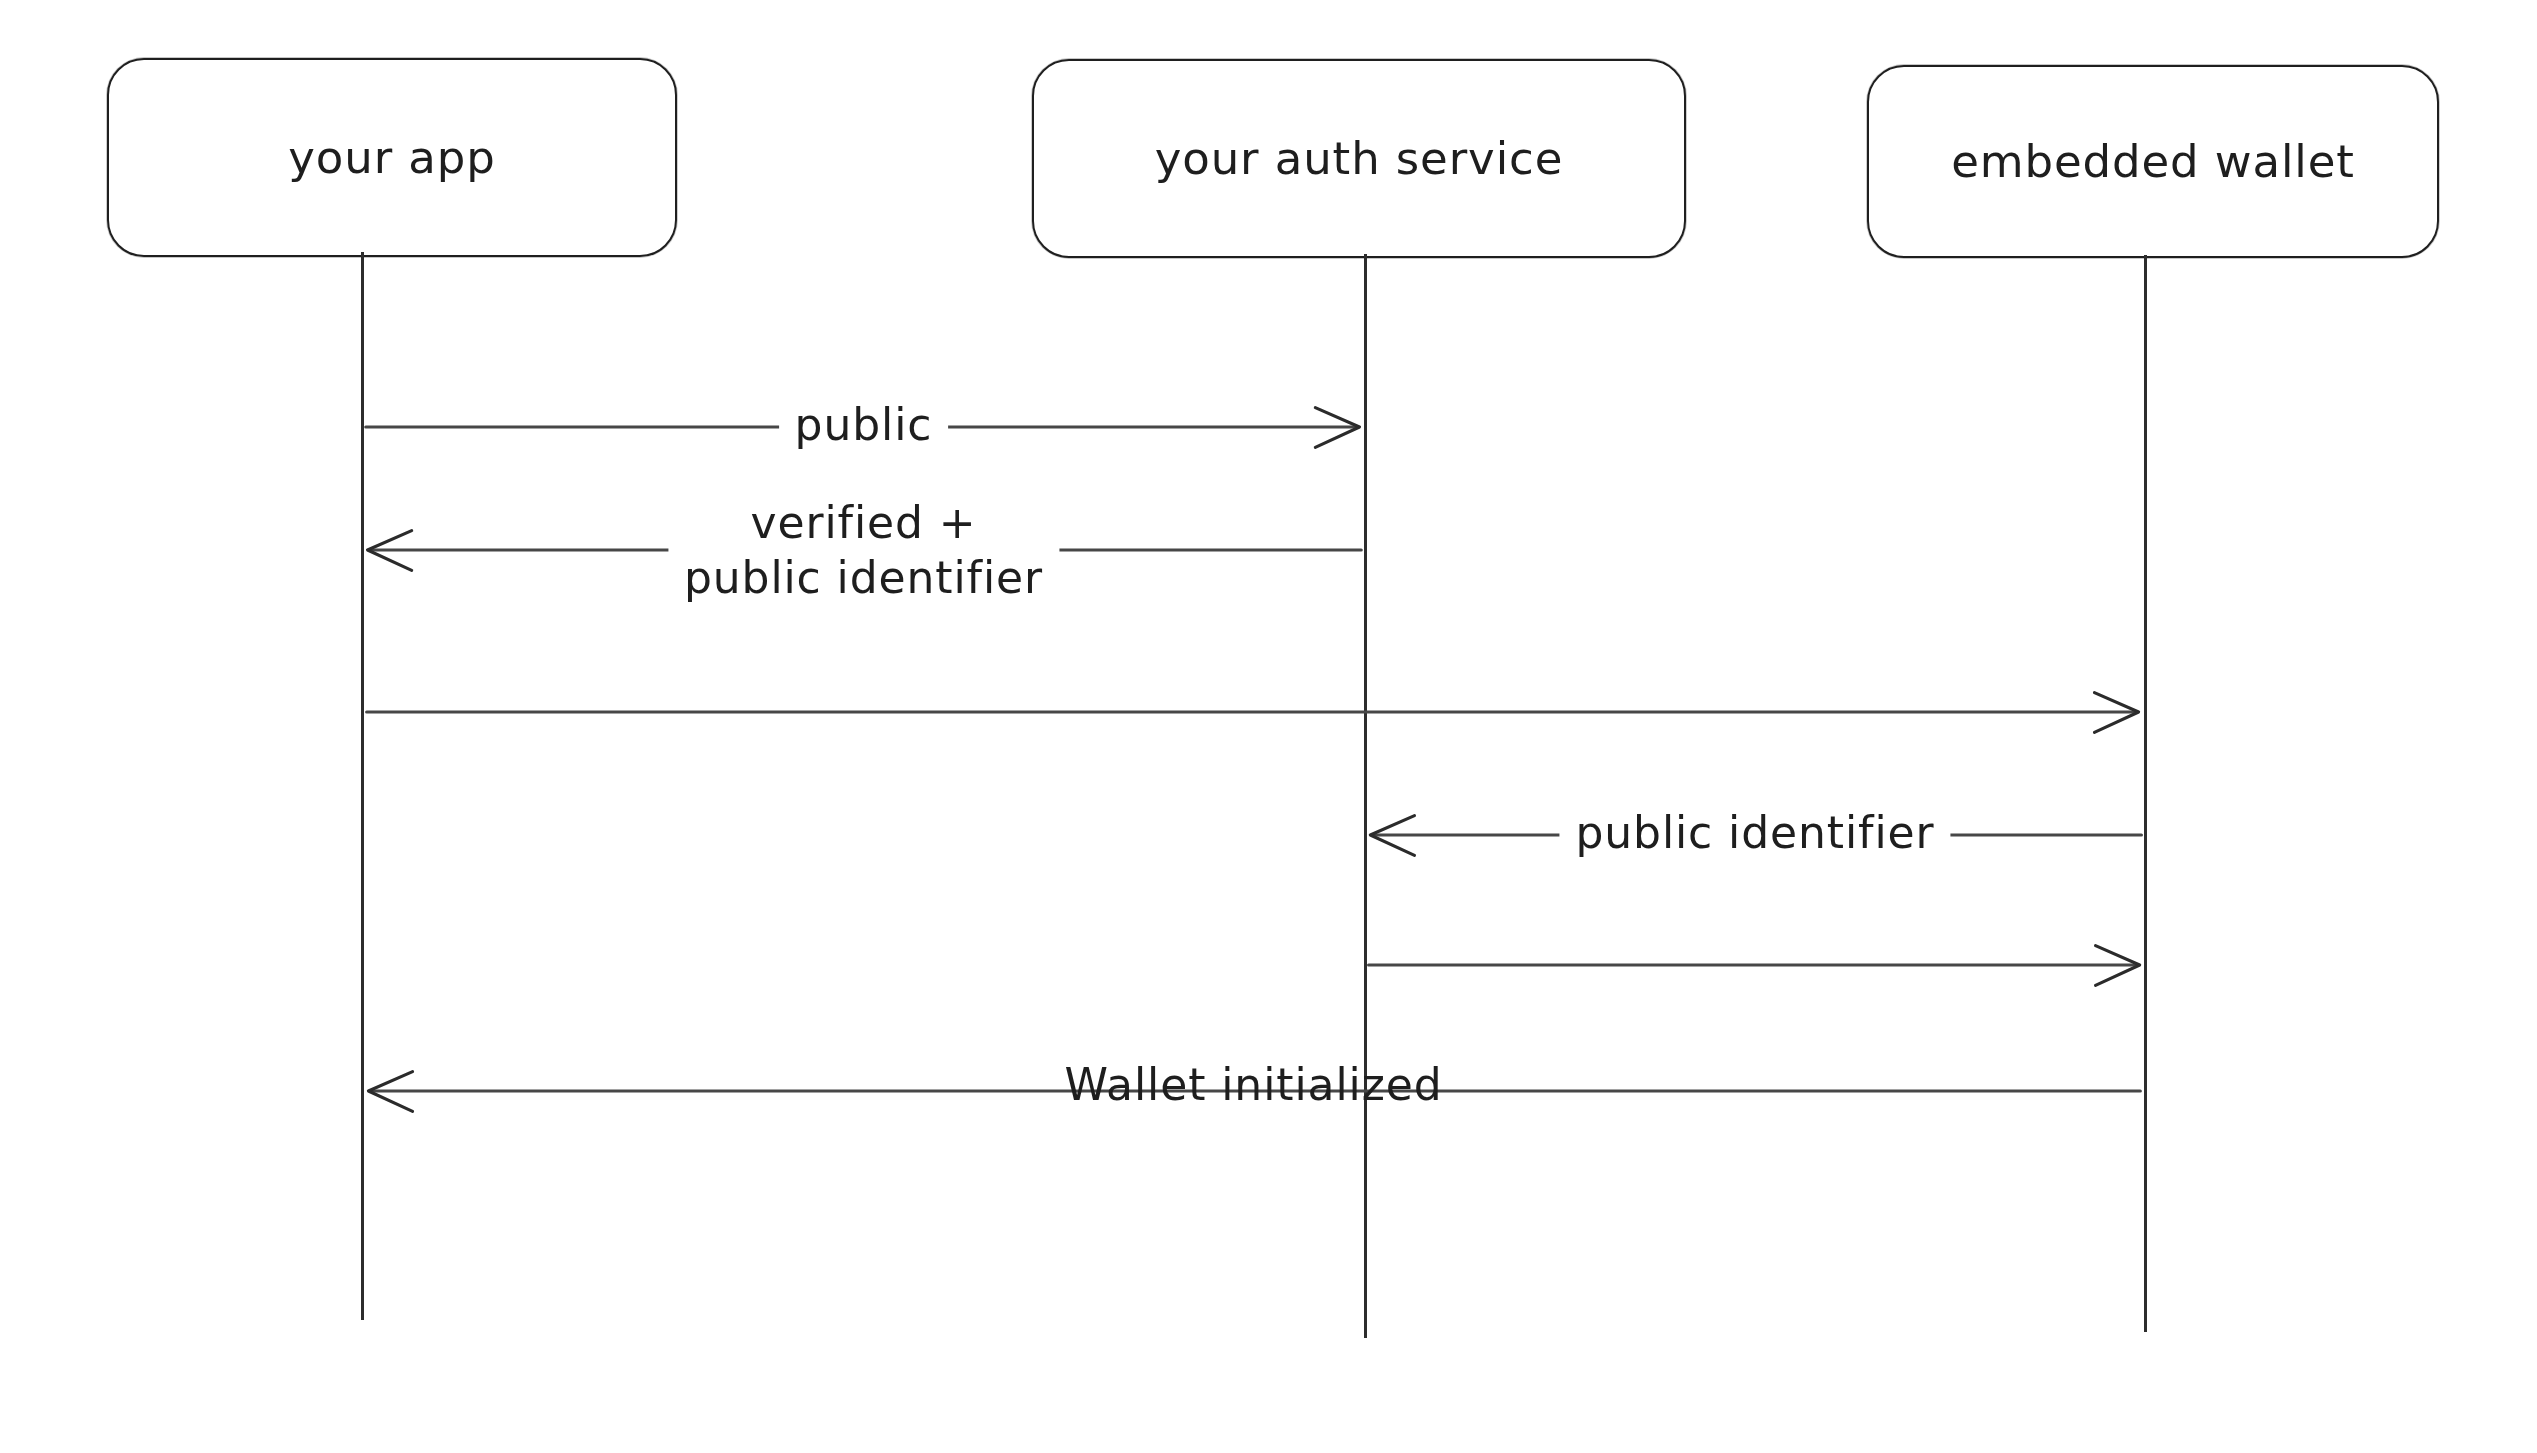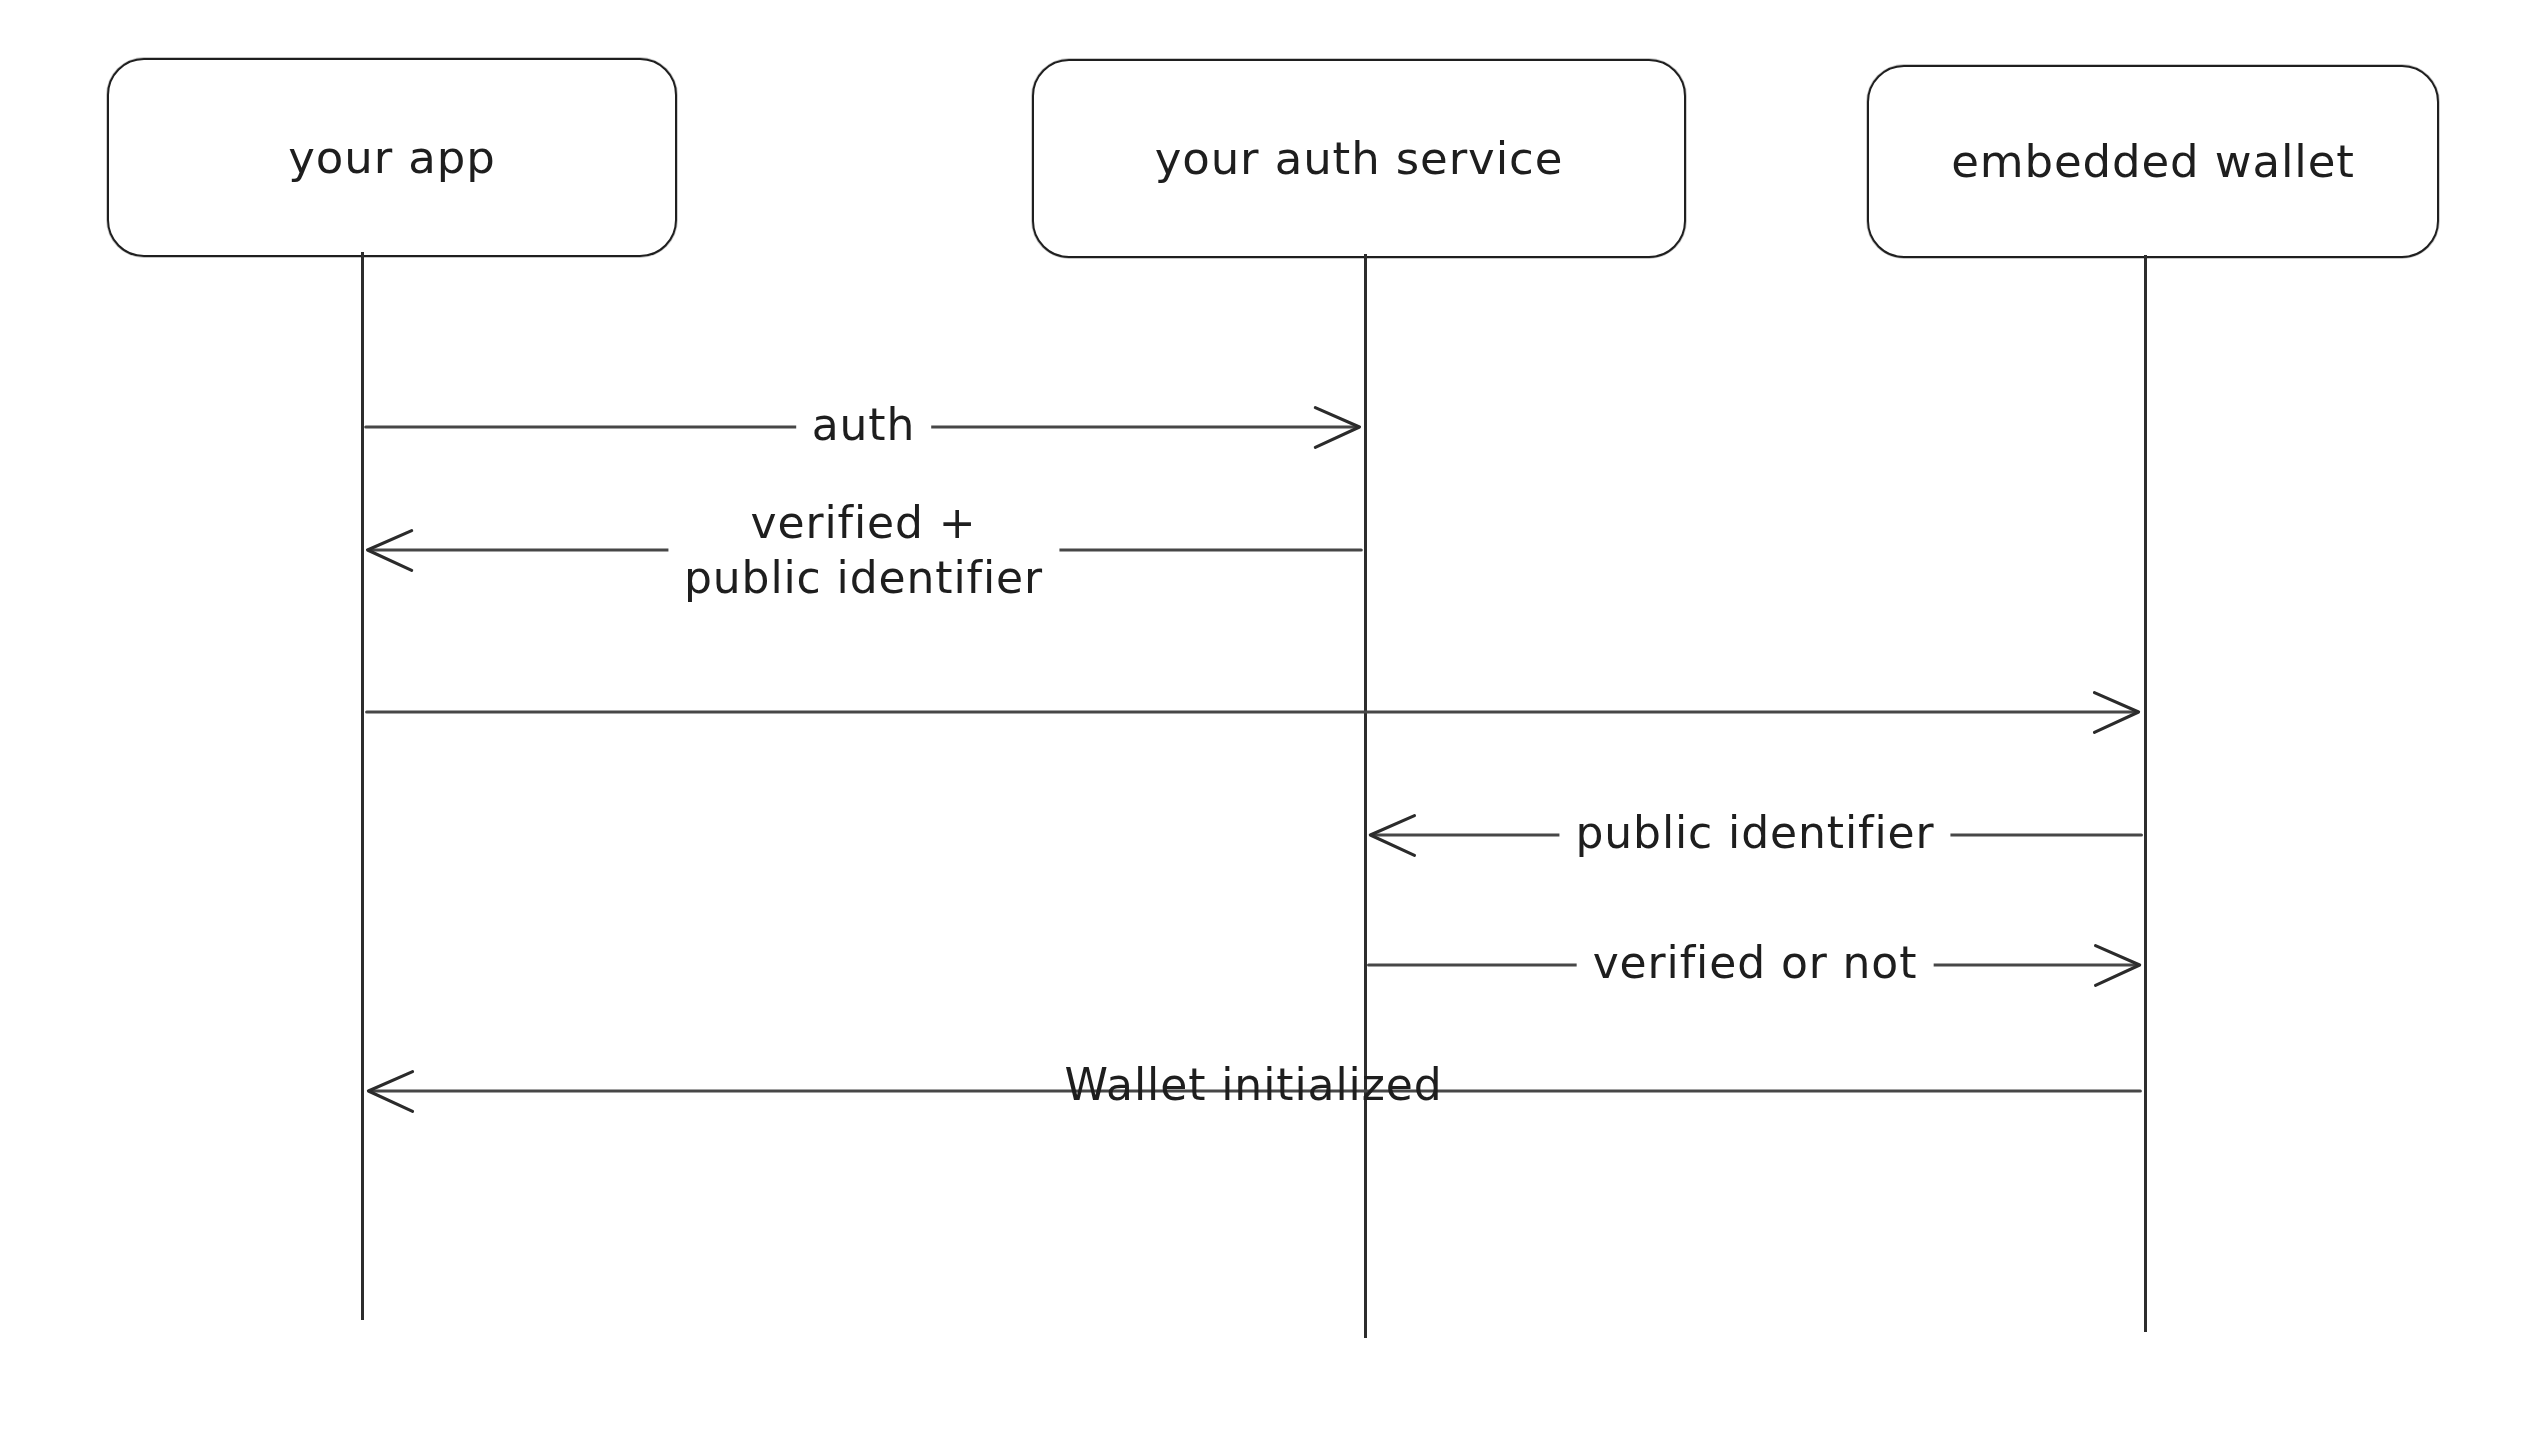--- a/index.html
+++ b/index.html
@@ -100,21 +100,21 @@
 
   <div class="lifeline" style="left:361px; top:252px; height:1068px;"></div>
   <div class="lifeline" style="left:1364px; top:254px; height:1084px;"></div>
   <div class="lifeline" style="left:2144px; top:255px; height:1077px;"></div>
 
   <div class="message" style="left:362px; top:374px; width:1003px;">
     <svg width="1003" height="106" viewBox="0 0 1133 120">
       <line class="arrow-line" x1="3" y1="60" x2="1126" y2="60"></line>
       <path class="arrow-head" d="M 1078,38 L 1128,60 L 1078,83"></path>
     </svg>
-    <span class="msg-label">auth</span>
+    <span class="msg-label">public</span>
   </div>
 
   <div class="message" style="left:362px; top:497px; width:1003px;">
     <svg width="1003" height="106" viewBox="0 0 1133 120">
       <line class="arrow-line" x1="1130" y1="60" x2="7" y2="60"></line>
       <path class="arrow-head" d="M 55,38 L 5,60 L 55,83"></path>
     </svg>
     <span class="msg-label two-line">
       <div>verified +</div>
       <div>public identifier</div>
@@ -134,21 +134,20 @@
       <path class="arrow-head" d="M 55,38 L 5,60 L 55,83"></path>
     </svg>
     <span class="msg-label">public identifier</span>
   </div>
 
   <div class="message" style="left:1365px; top:912px; width:780px;">
     <svg width="780" height="106" viewBox="0 0 881 120">
       <line class="arrow-line" x1="3" y1="60" x2="874" y2="60"></line>
       <path class="arrow-head" d="M 826,38 L 876,60 L 826,83"></path>
     </svg>
-    <span class="msg-label">verified or not</span>
   </div>
 
   <div class="message" style="left:362px; top:1038px; width:1783px;">
     <svg width="1783" height="106" viewBox="0 0 2014 120">
       <line class="arrow-line" x1="2011" y1="60" x2="7" y2="60"></line>
       <path class="arrow-head" d="M 55,38 L 5,60 L 55,83"></path>
     </svg>
     <span class="msg-label transparent">Wallet initialized</span>
   </div>
 

